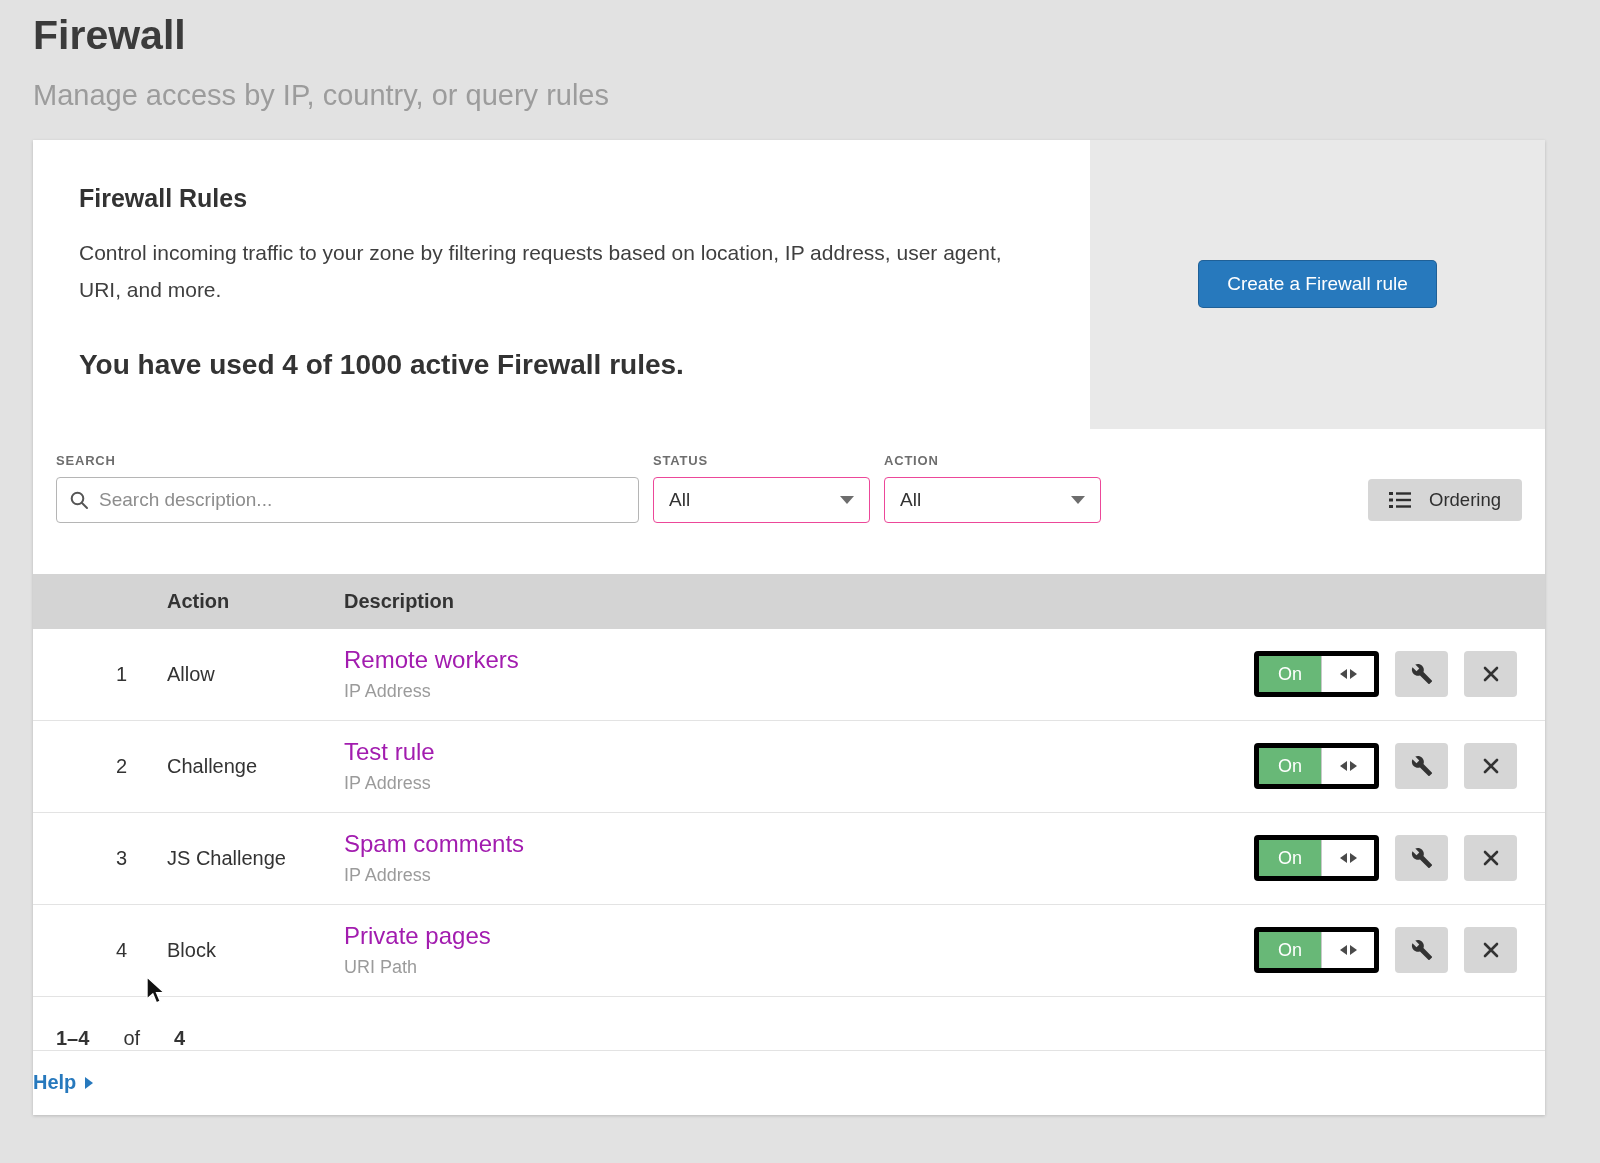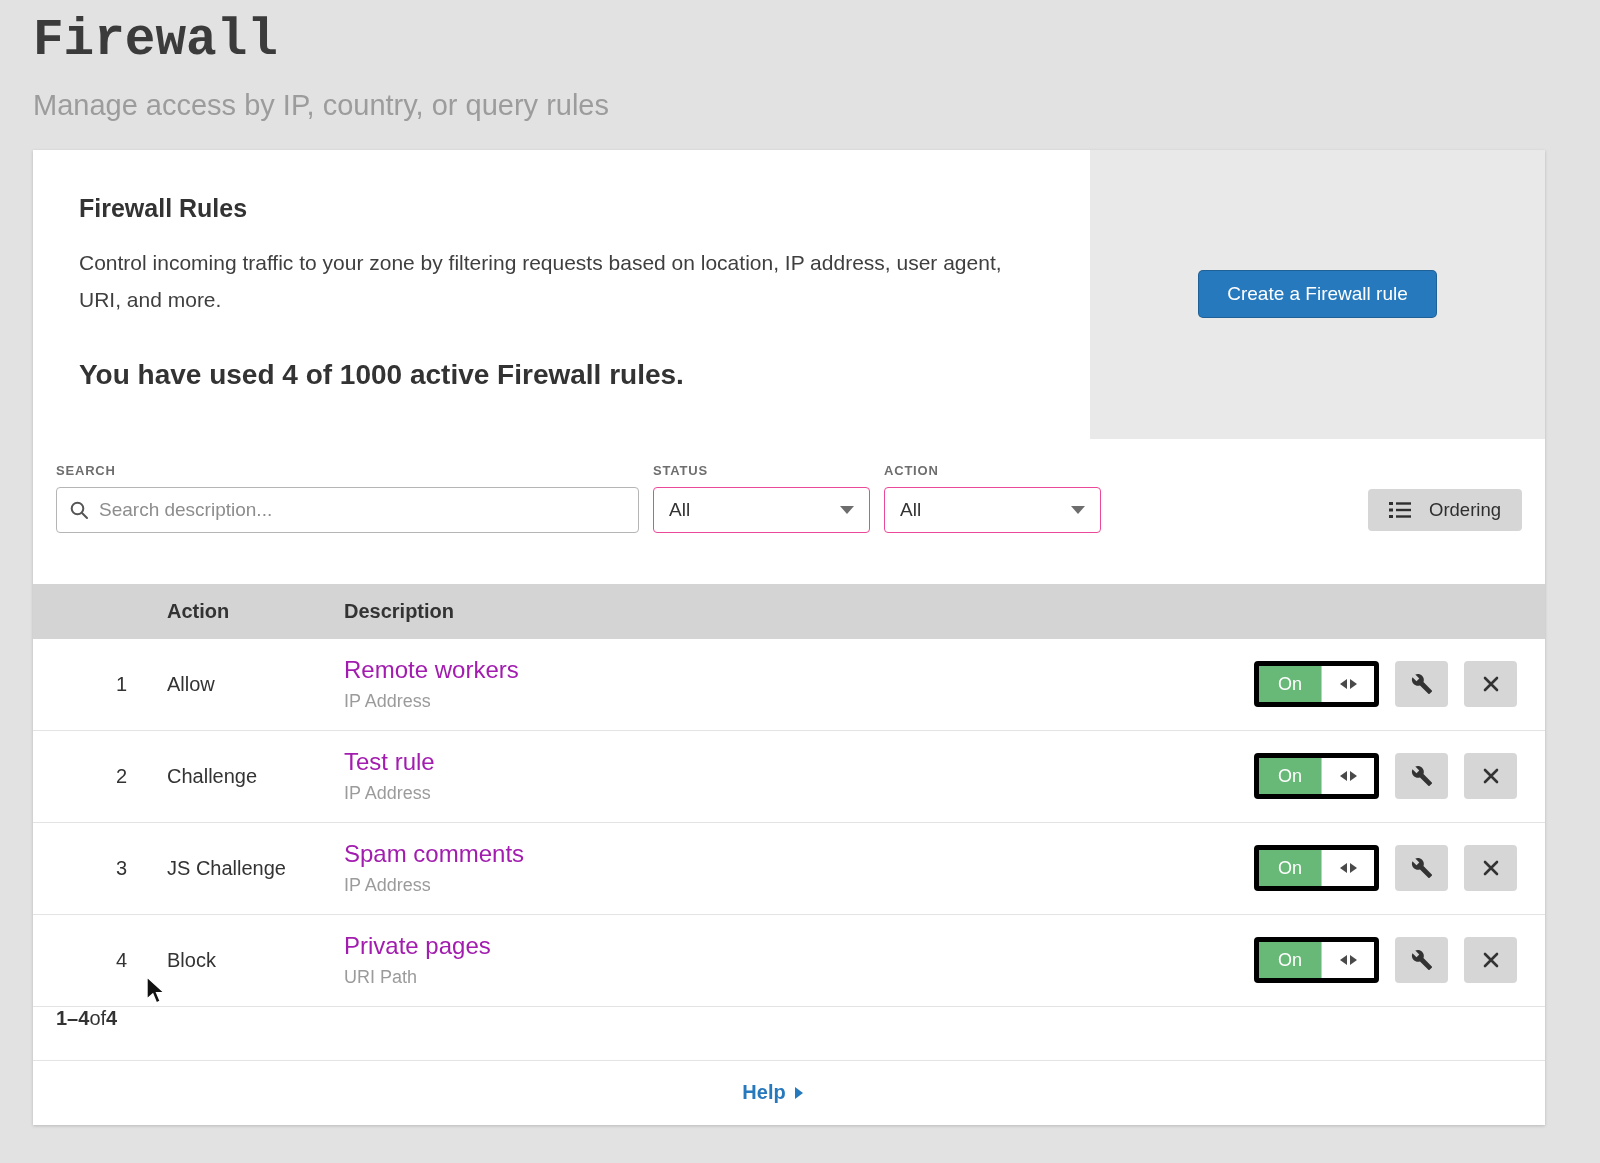--- a/index.html
+++ b/index.html
@@ -4,21 +4,21 @@
 <style>
   * { box-sizing: border-box; margin: 0; padding: 0; }
   html, body { width: 1600px; height: 1163px; }
   body {
     background: var(--page-bg, #e2e2e2);
     font-family: "Liberation Sans", "DejaVu Sans", sans-serif;
     color: #333;
     position: relative;
     overflow: hidden;
   }
-  .page-title { font-size: 51px; font-weight: 600; color: #3b3b3b; padding: 12px 0 0 33px; font-family: Liberation Mono, monospace; }
+  .page-title { font-size: 41px; font-weight: 600; color: #3b3b3b; padding: 12px 0 0 33px; }
   .page-subtitle { font-size: 29px; color: #9c9c9c; padding: 20px 0 0 33px; }
 
   .card { margin: 28px 55px 0 33px; background: #fff; box-shadow: 0 1px 3px rgba(0,0,0,.18); }
 
   .card-top { display: flex; }
   .card-top-left { width: 1057px; padding: 44px 44px 0 46px; background: #fff; }
   .card-heading { font-size: 25px; font-weight: 700; color: #333; }
   .card-description { font-size: 21px; color: #3f3f3f; line-height: 1.75; margin-top: 22px; max-width: 950px; }
   .card-usage { font-size: 28px; font-weight: 700; margin-top: 40px; padding-bottom: 48px; color: #333; }
   .card-top-right { flex: 1; background: var(--panel-bg, #e9e9e9); display: flex; align-items: center; justify-content: center; }
@@ -61,24 +61,24 @@
   .desc-sub { font-size: 18px; color: #9b9b9b; margin-top: 7px; }
 
   .toggle { width: 125px; height: 46px; display: flex; border-radius: 4px; overflow: hidden; border: 5px solid #000000; cursor: pointer; background: #fff; }
   .toggle-on { width: 62px; background: var(--green, #68b877); color: #fff; font-size: 18px; display: flex; align-items: center; justify-content: center; }
   .toggle-handle { flex: 1; display: flex; align-items: center; justify-content: center; gap: 3px; border-left: 1px solid #c9c9c9; background: #fff; }
   .tri-left  { width: 0; height: 0; border-top: 5px solid transparent; border-bottom: 5px solid transparent; border-right: 7px solid #4a4a4a; }
   .tri-right { width: 0; height: 0; border-top: 5px solid transparent; border-bottom: 5px solid transparent; border-left: 7px solid #4a4a4a; }
 
   .icon-btn { width: 53px; height: 46px; background: var(--control-bg, #d6d6d6); border: none; border-radius: 4px; display: flex; align-items: center; justify-content: center; cursor: pointer; }
 
-  .table-footer { height: 54px; display: flex; align-items: flex-start; padding-left: 23px; font-size: 20px; border-bottom: 1px solid #e3e3e3; color: #333; background: #fff; }
+  .table-footer { height: 54px; display: flex; align-items: flex-end; padding-left: 23px; font-size: 20px; border-bottom: 1px solid #e3e3e3; color: #333; background: #fff; gap: 34px; }
   .table-footer .b { font-weight: 700; }
 
-  .card-footer { height: 64px; display: flex; align-items: center; justify-content: center; padding-right: 33px; background: #fff; }
+  .card-footer { height: 64px; display: flex; align-items: center; justify-content: flex-start; padding-right: 33px; background: #fff; }
   .help-link { color: var(--accent, #2779bd); font-size: 20px; font-weight: 600; display: flex; align-items: center; gap: 9px; text-decoration: none; cursor: pointer; }
   .help-arrow { width: 0; height: 0; border-top: 6px solid transparent; border-bottom: 6px solid transparent; border-left: 8px solid var(--accent, #2779bd); }
 
   .cursor { position: absolute; left: 144px; top: 976px; }
 </style>
 </head>
 <body>
 
 <h1 class="page-title">Firewall</h1>
 <div class="page-subtitle">Manage access by IP, country, or query rules</div>

